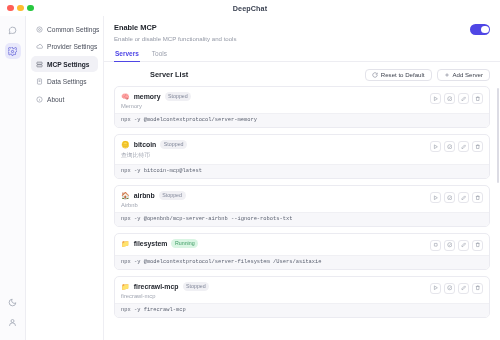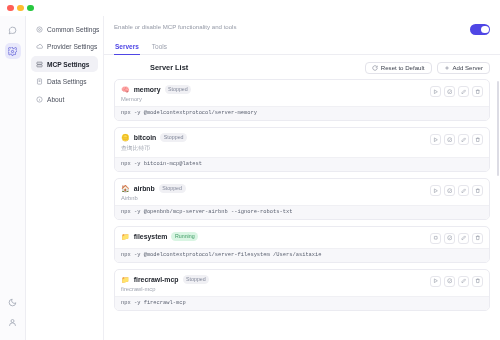--- a/index.html
+++ b/index.html
@@ -138,20 +138,21 @@
 <body>
 
 <div class="app">
 
   <div class="titlebar">
     <div class="lights">
       <div class="light l-red"></div>
       <div class="light l-yellow"></div>
       <div class="light l-green"></div>
     </div>
+    <div class="app-title">DeepChat</div>
   </div>
 
   <div class="body">
 
     <div class="rail">
       <div class="rail-btn">
         <span>
           <svg viewBox="0 0 24 24" fill="none" stroke="currentColor" stroke-width="2">
             <path d="M21 11.5a8.4 8.4 0 0 1-9 8.4 8.4 8.4 0 0 1-3.8-.9L3 21l1.9-5.2A8.4 8.4 0 0 1 12 3a8.4 8.4 0 0 1 9 8.5z"></path>
           </svg>
@@ -233,20 +234,21 @@
         </span>
         <span>About</span>
       </div>
 
     </div>
 
     <div class="main">
 
       <div class="mcp-head">
         <div class="mcp-head-text">
+          <div class="mcp-title">Enable MCP</div>
           <div class="mcp-sub">Enable or disable MCP functionality and tools</div>
         </div>
         <div class="switch">
           <div class="knob"></div>
         </div>
       </div>
 
       <div class="tabs">
         <div class="tab active">Servers</div>
         <div class="tab">Tools</div>

